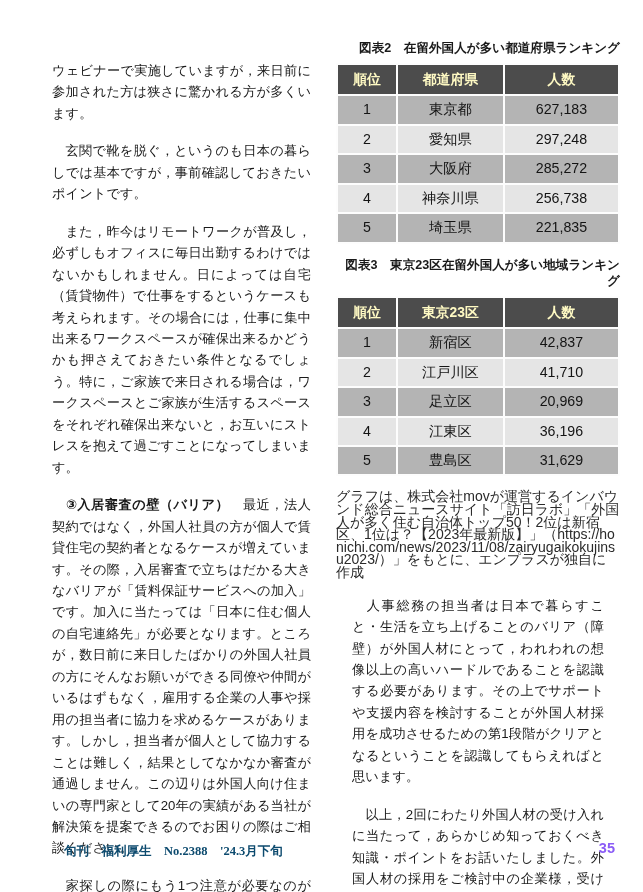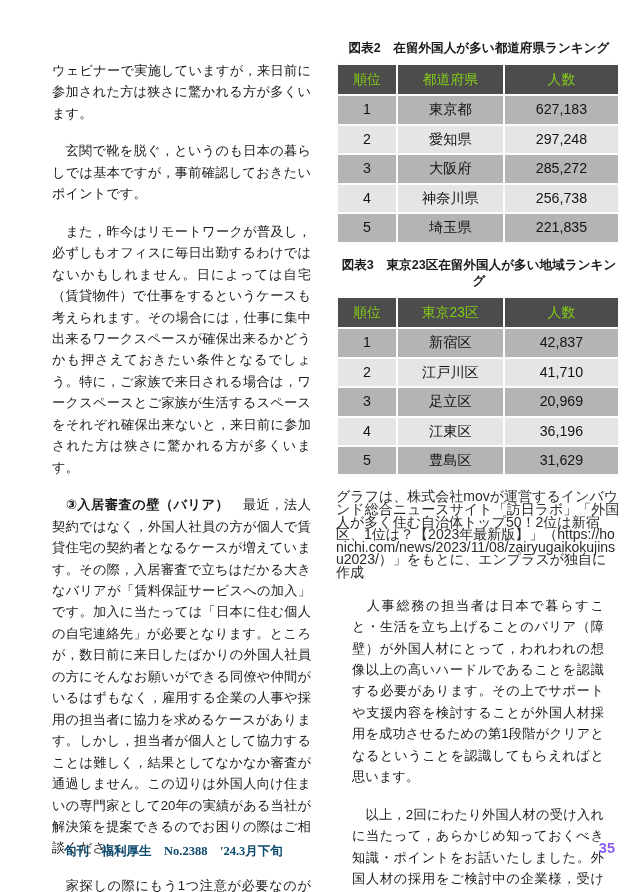--- a/index.html
+++ b/index.html
@@ -16,28 +16,28 @@
     position:absolute;left:336px;top:40px;width:284px;
     font-size:13.2px;line-height:21.45px;text-align:justify;
   }
   p{margin:16px;}
   .body-text{letter-spacing:0.1px;}
   .inline-bold{font-weight:bold;}
   .section-heading{
     font-weight:bold;font-size:13.6px;margin:9px 0 10px 14px;text-align:left;
   }
   .fig-caption{
-    font-weight:bold;font-size:12.6px;line-height:16px;margin:0 0 7px 2px;text-align:center;
+    font-weight:bold;font-size:12.6px;line-height:16px;margin:0 0 7px 2px;text-align:right;
   }
   .rank-table{
     width:100%;border-collapse:separate;border-spacing:2px;
     table-layout:fixed;margin:0 0 13px 0;background:#fdfdfd;
   }
   .rank-table th{
-    background:#4c4c4c;color:#84cc16;font-weight:normal;font-size:13.8px;
+    background:#4c4c4c;color:#fef9c3;font-weight:bold;font-size:13.8px;
     padding:4px 2px;text-align:center;
   }
   .rank-table td{
     font-size:14.2px;padding:3px 2px;text-align:center;color:#141414;
   }
   .rank-table tbody tr:nth-child(odd) td{background:#b4b4b4;}
   .rank-table tbody tr:nth-child(even) td{background:#e5e5e5;}
   .c-rank{width:21%;}
   .c-name{width:38%;}
   .c-count{width:41%;}
@@ -54,21 +54,21 @@
     position:absolute;right:28px;top:840px;
     font-size:14.5px;font-weight:bold;color:#8b5cf6;
   }
 </style>
 </head>
 <body>
 
 <div class="col-left">
   <p class="body-text">ウェビナーで実施していますが，来日前に参加された方は狭さに驚かれる方が多くいます。</p>
   <p class="body-text">　玄関で靴を脱ぐ，というのも日本の暮らしでは基本ですが，事前確認しておきたいポイントです。</p>
-  <p class="body-text">　また，昨今はリモートワークが普及し，必ずしもオフィスに毎日出勤するわけではないかもしれません。日によっては自宅（賃貸物件）で仕事をするというケースも考えられます。その場合には，仕事に集中出来るワークスペースが確保出来るかどうかも押さえておきたい条件となるでしょう。特に，ご家族で来日される場合は，ワークスペースとご家族が生活するスペースをそれぞれ確保出来ないと，来日前に参加された方は狭さに驚かれる方が多くいます。</p>
+  <p class="body-text">　また，昨今はリモートワークが普及し，必ずしもオフィスに毎日出勤するわけではないかもしれません。日によっては自宅（賃貸物件）で仕事をするというケースも考えられます。その場合には，仕事に集中出来るワークスペースが確保出来るかどうかも押さえておきたい条件となるでしょう。特に，ご家族で来日される場合は，ワークスペースとご家族が生活するスペースをそれぞれ確保出来ないと，お互いにストレスを抱えて過ごすことになってしまいます。</p>
   <p class="body-text"><span class="inline-bold">　③入居審査の壁（バリア）</span><span>　最近，法人契約ではなく，外国人社員の方が個人で賃貸住宅の契約者となるケースが増えています。その際，入居審査で立ちはだかる大きなバリアが「賃料保証サービスへの加入」です。加入に当たっては「日本に住む個人の自宅連絡先」が必要となります。ところが，数日前に来日したばかりの外国人社員の方にそんなお願いができる同僚や仲間がいるはずもなく，雇用する企業の人事や採用の担当者に協力を求めるケースがあります。しかし，担当者が個人として協力することは難しく，結果としてなかなか審査が通過しません。この辺りは外国人向け住まいの専門家として20年の実績がある当社が解決策を提案できるのでお困りの際はご相談ください。</span></p>
   <p class="body-text">　家探しの際にもう1つ注意が必要なのが周辺環境です。自宅から会社までの距離が優先の方もいれば，ハラルフード（イスラム教において食べることが許された料理や食材）やアジア系食材を取り扱うスーパーの近くに住みたい方，自国の出身者が多く住んでいるエリアに住みたい方，スクールバスのルートに住みたい方，公園の近くに住みたい方など，住環境に求める優先項目は千差万別です。</p>
 
 </div>
 
 <div class="col-right">
 
   <div class="fig-caption">図表2　在留外国人が多い都道府県ランキング</div>
   <table class="rank-table">
     <colgroup>

